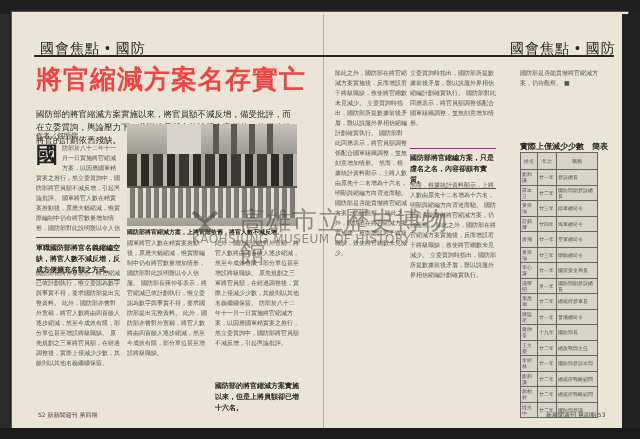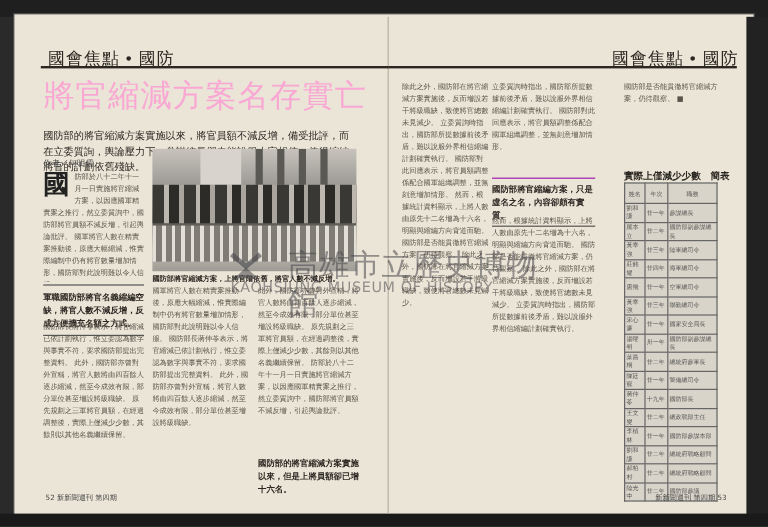--- a/index.html
+++ b/index.html
@@ -24,21 +24,21 @@
     font-size:14px; letter-spacing:1px; color:#2b2722;
   }
   .kicker-left { left:40px; top:40px; }
   .kicker-right { left:510px; top:40px; }
   .rule { position:absolute; height:2px; background:#2b2722; }
   .rule-left { left:34px; top:55px; width:290px; }
   .rule-right { left:324px; top:55px; width:290px; }
 
   .headline {
     position:absolute; left:36px; top:62px; width:270px;
-    font-size:26px; font-weight:normal; letter-spacing:1px; color:#f9a8d4;
+    font-size:26px; font-weight:bold; letter-spacing:1px; color:#ef4444;
   }
   .dek {
     position:absolute; left:36px; top:108px; width:260px;
     font-size:8.5px; line-height:13px; color:#2b2722;
   }
   .byline { position:absolute; left:36px; top:131px; font-size:7px; color:#444; }
 
   .col { position:absolute; font-size:6px; line-height:10px; color:#5a544b; overflow:hidden; word-break:break-all; }
   .dropcap { float:left; font-size:22px; line-height:22px; margin-right:4px; font-weight:bold; color:#222; }
 

